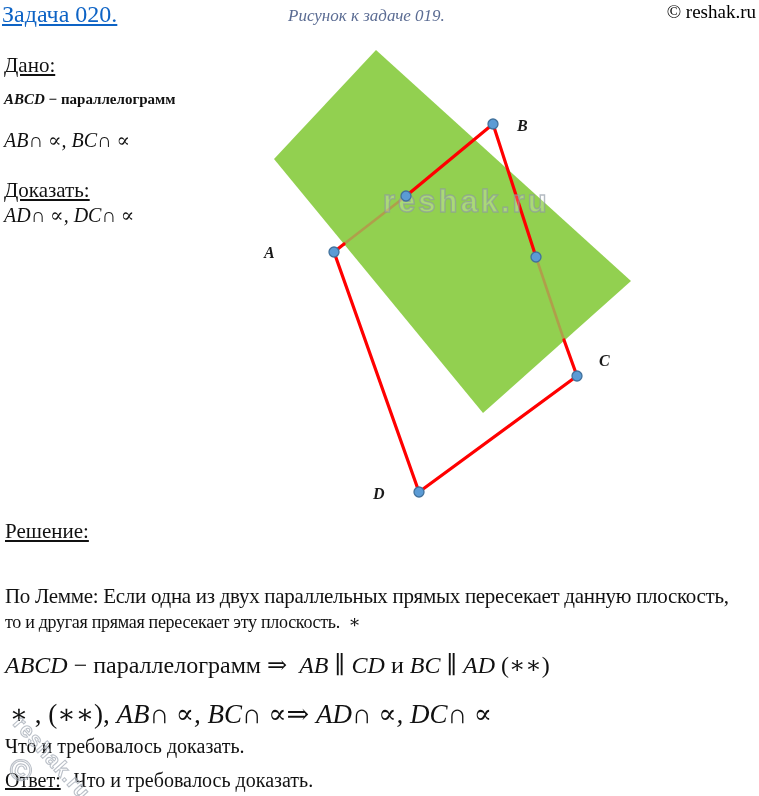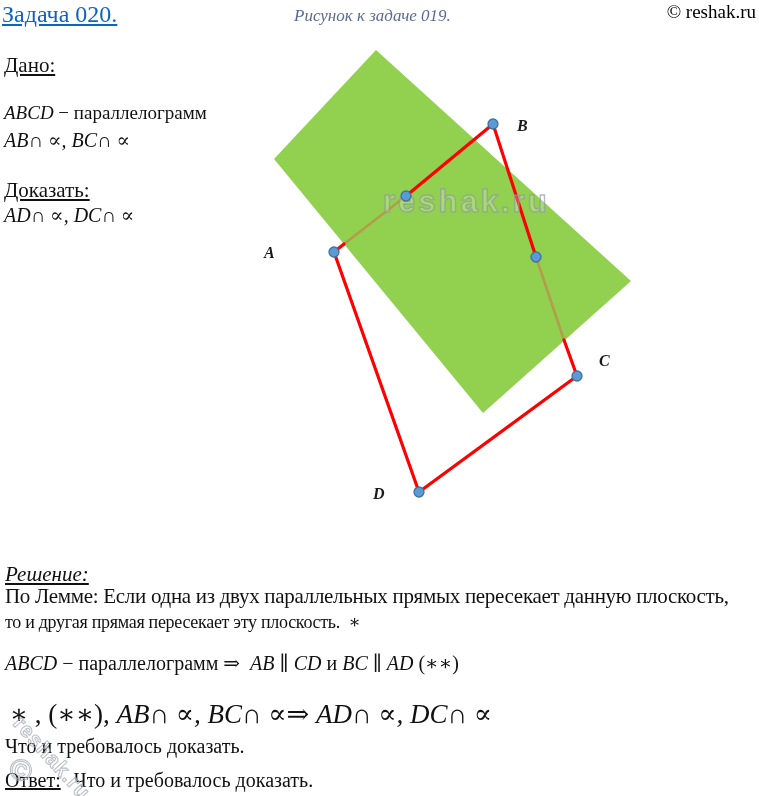--- a/index.html
+++ b/index.html
@@ -1,32 +1,32 @@
 <!DOCTYPE html>
 <html><head>
 <meta charset="utf-8">
 <style>
   html,body{margin:0;padding:0;}
   body{width:759px;height:796px;background:#ffffff;position:relative;overflow:hidden;
        font-family:"Liberation Serif","DejaVu Serif",serif;color:#111;}
   .abs{position:absolute;white-space:nowrap;}
   #title{left:2px;top:1px;font-size:24px;color:#0d63c5;text-decoration:underline;}
-  #caption{left:294px;top:6px;font-size:17px;font-style:italic;color:#5b6c93;text-align:center;}
+  #caption{left:288px;top:6px;font-size:17px;font-style:italic;color:#5b6c93;text-align:center;}
   #copyright{right:3px;top:1px;font-size:19px;color:#000;}
   .heading{font-size:21px;text-decoration:underline;}
   #given-heading{left:4px;top:53px;}
-  #given-line1{left:4px;top:102px;font-size:19px;}
+  #given-line1{left:4px;top:91px;font-size:15px;font-weight:bold;}
   #given-line2{left:4px;top:128px;font-size:20px;}
   #prove-heading{left:4px;top:178px;}
   #prove-line{left:4px;top:203px;font-size:20px;}
   #figure-svg{position:absolute;left:0;top:0;}
-  #sol-heading{left:5px;top:562px;font-style:italic;}
+  #sol-heading{left:5px;top:519px;}
   #lemma1{left:5px;top:584px;font-size:21px;letter-spacing:-0.3px;}
   #lemma2{left:5px;top:611px;font-size:18px;letter-spacing:-0.3px;}
-  #math1{left:5px;top:651px;font-size:20px;}
+  #math1{left:5px;top:651px;font-size:24px;}
   #math2{left:3px;top:698px;font-size:27px;}
   #qed{left:5px;top:735px;font-size:20px;}
   #answer{left:5px;top:769px;font-size:20px;text-align:center;}
   #answer .lbl{text-decoration:underline;}
   #answer .txt{margin-left:13px;}
   .mi{font-style:italic;}
   #corner-wm{position:absolute;left:0;top:710px;opacity:0.8;}
 </style>
 </head>
 <body>

